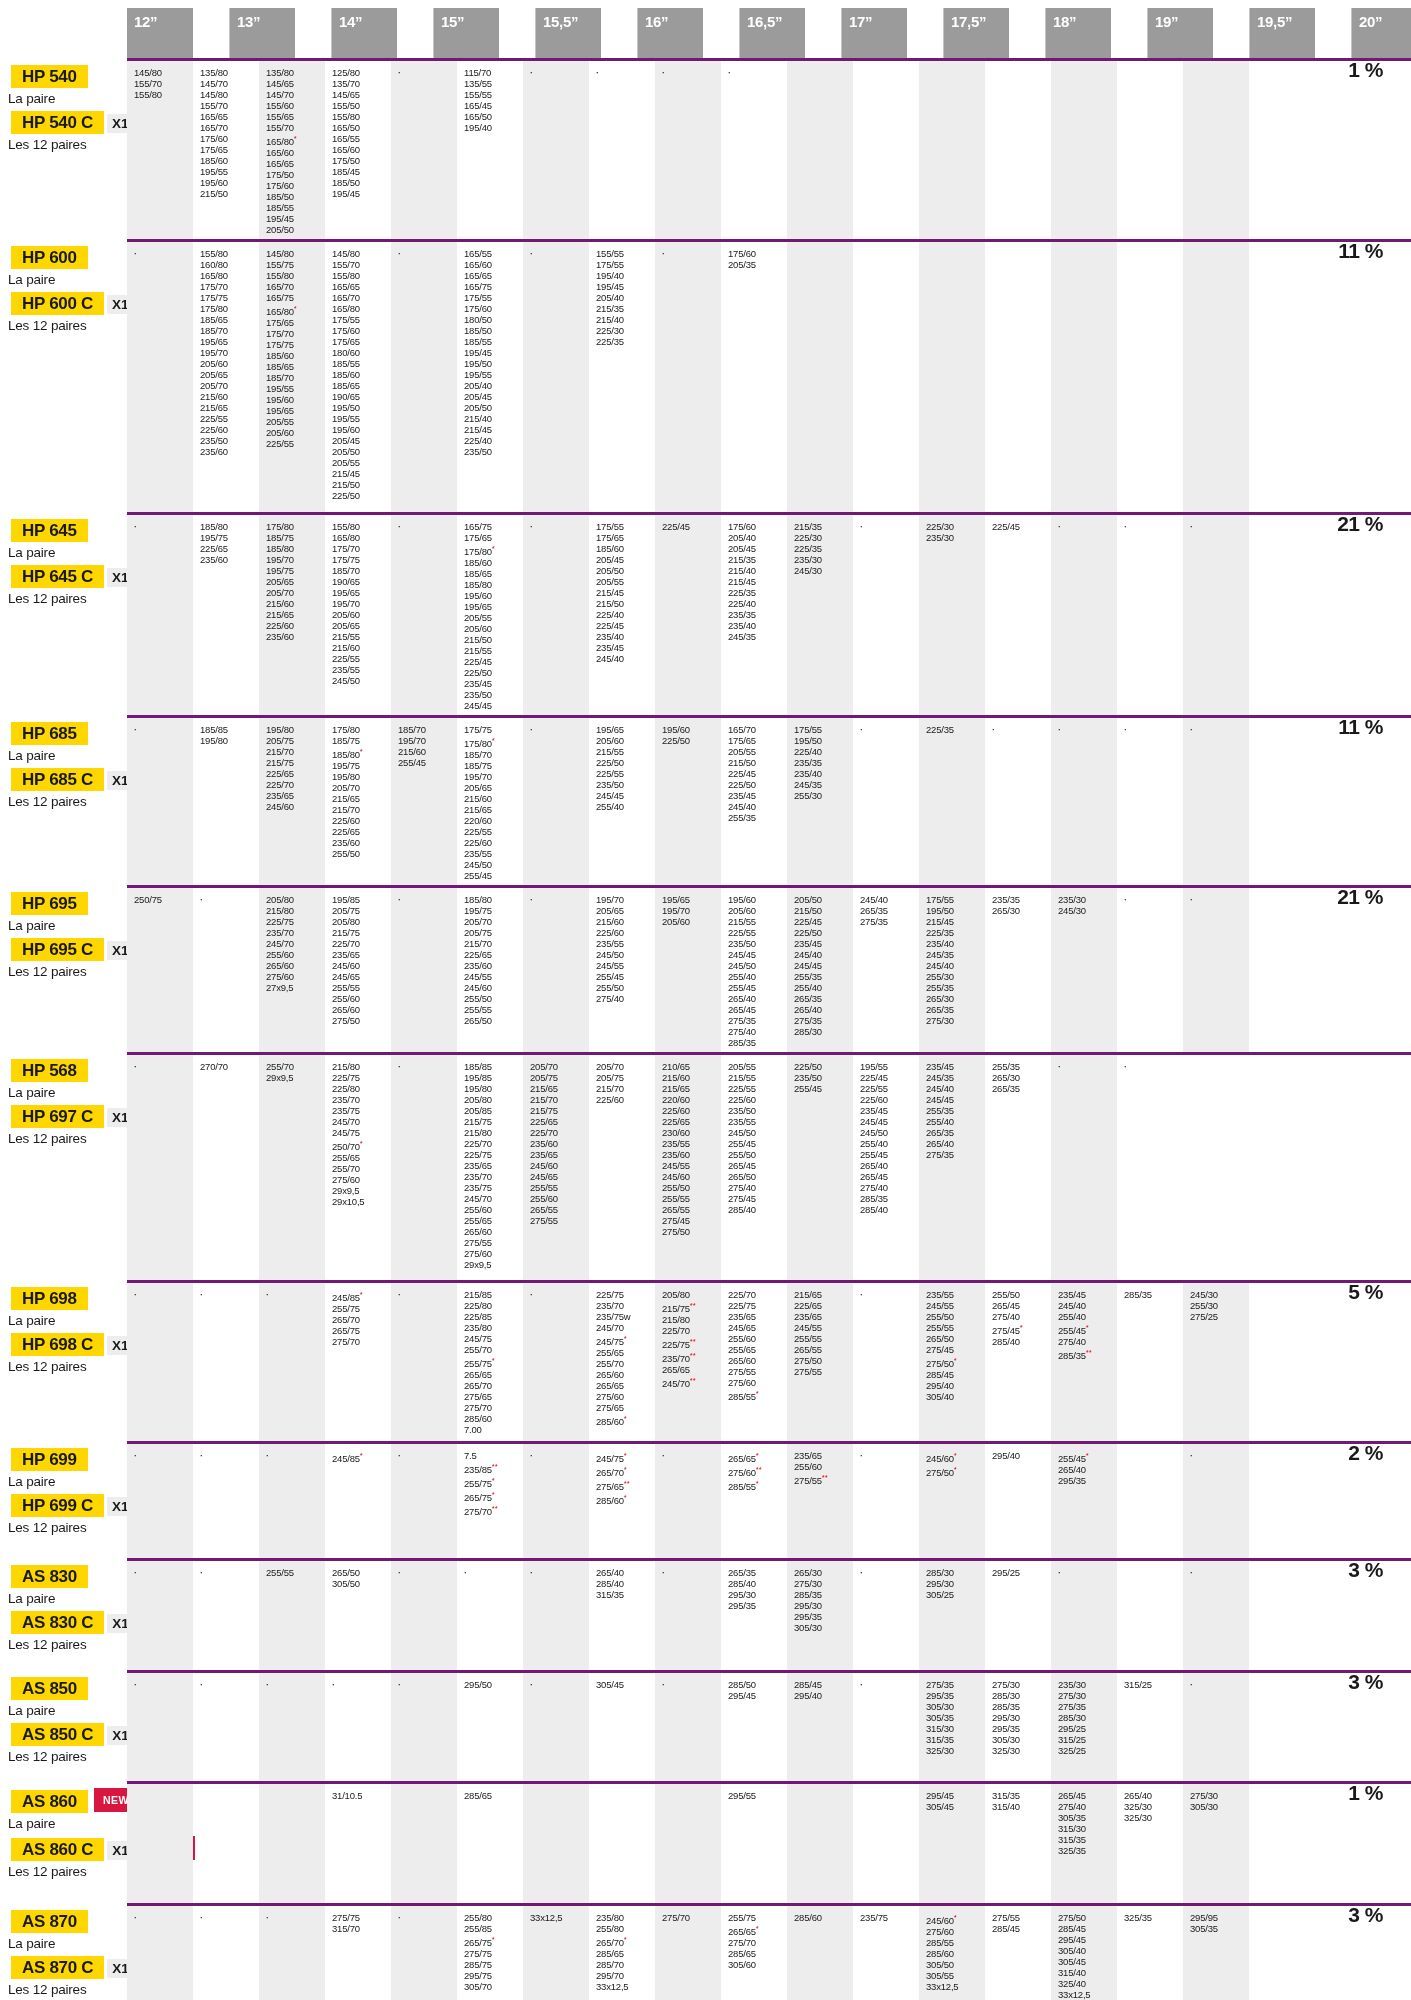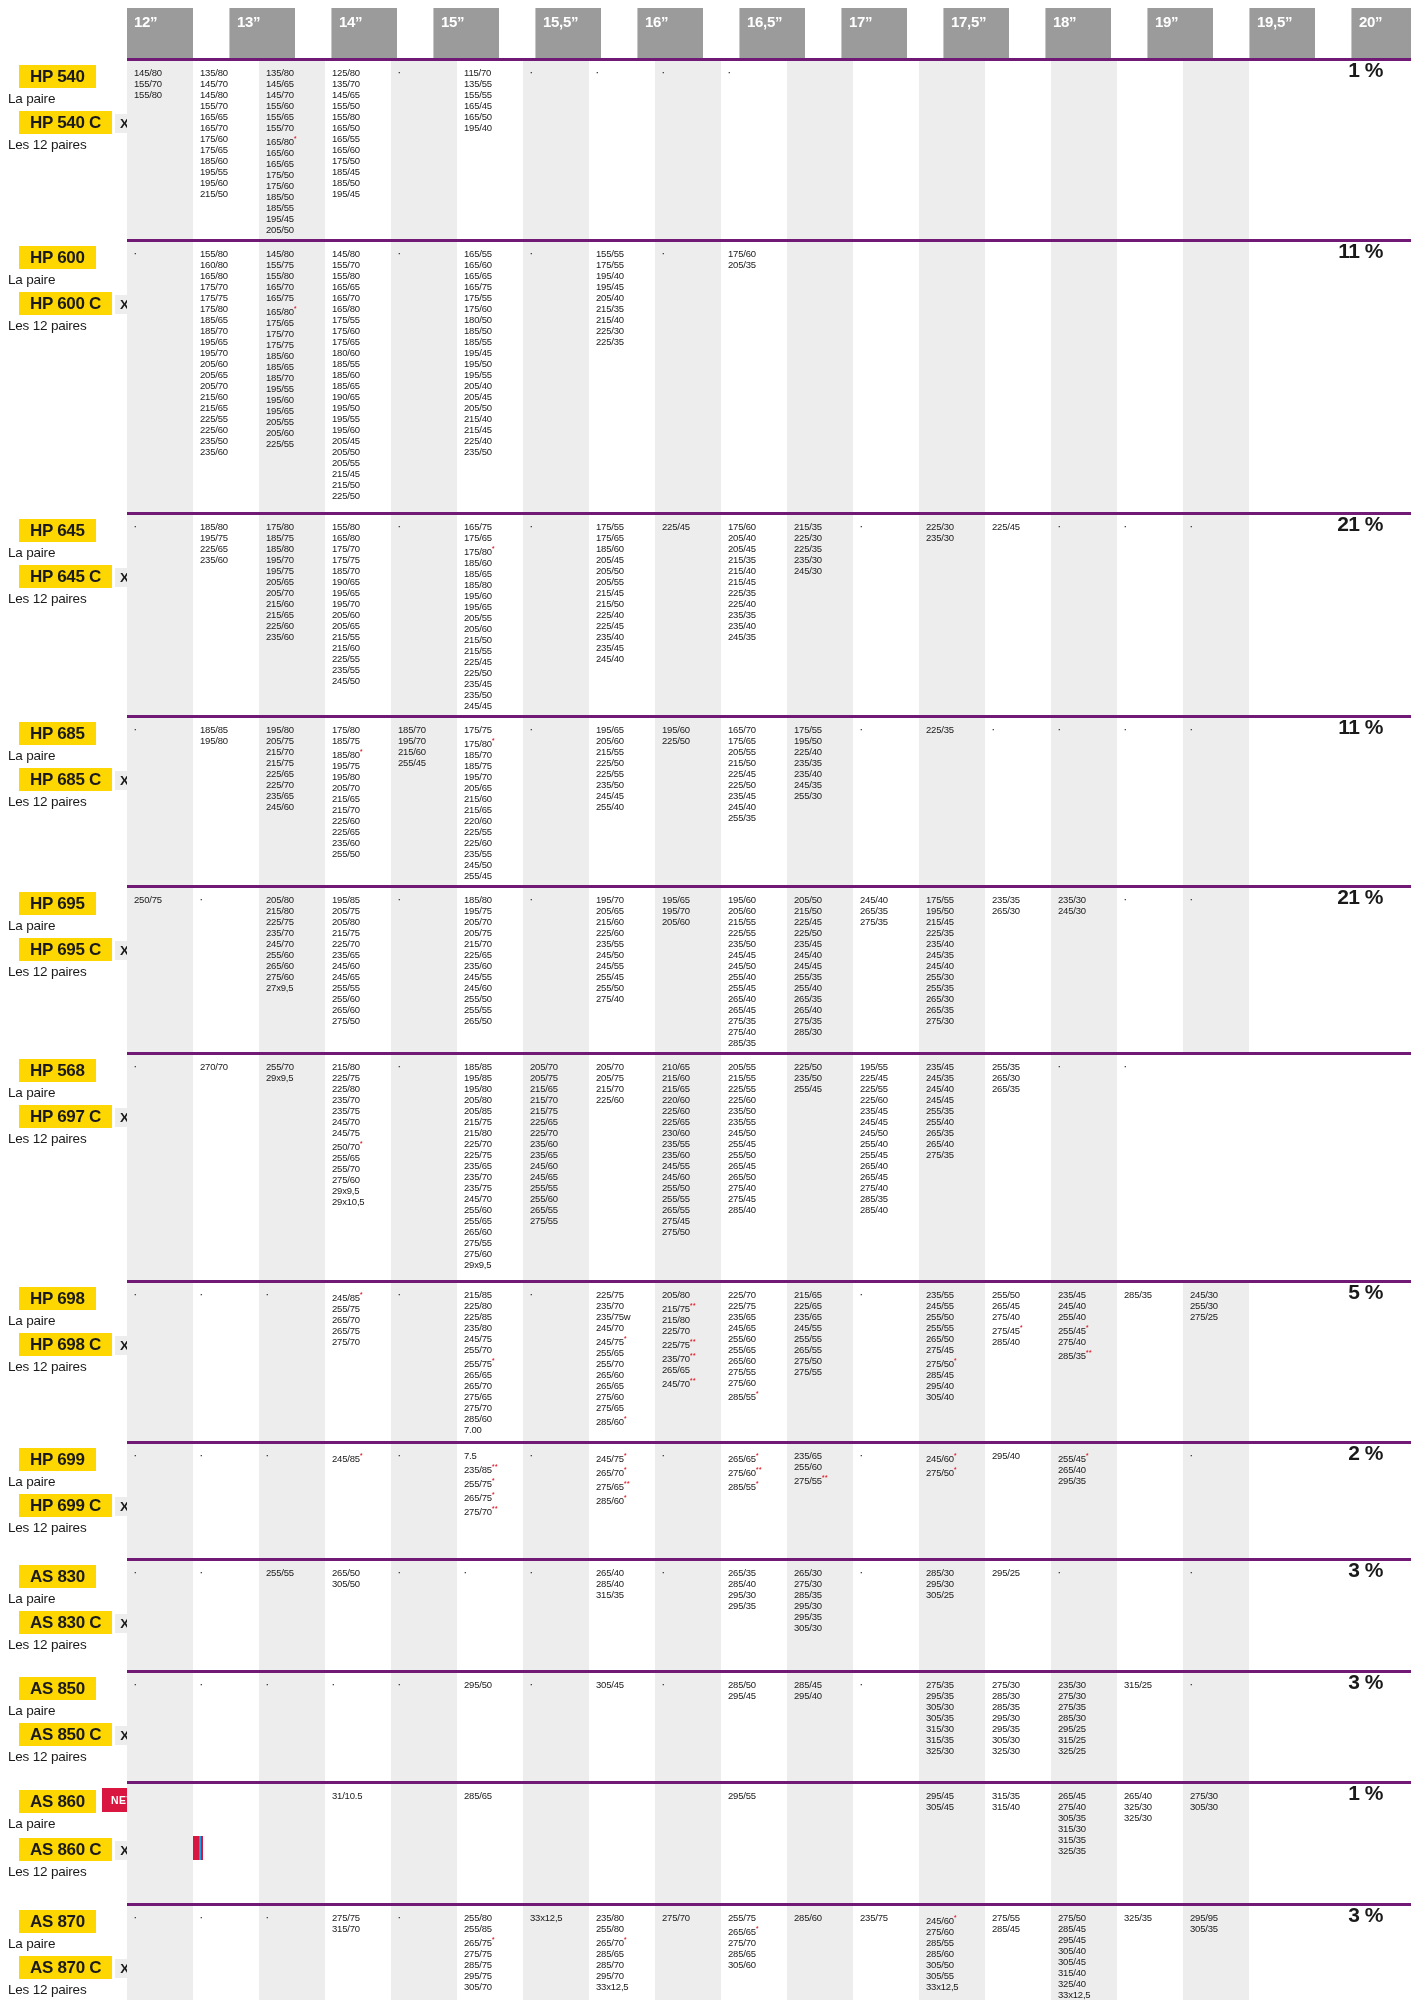--- a/index.html
+++ b/index.html
@@ -10,21 +10,21 @@
   .hcell{background:#9b9b9b;color:#fff;font-weight:bold;font-size:15px;line-height:20px;
          padding:4px 0 4px 7px;border-left:1px solid #c6c6c6;letter-spacing:-0.3px;}
   .hcell:first-child{border-left:none;}
   .hcell.sales-h{background:#fff;color:#000;border-left:none;border-bottom:2px solid #4a4a4a;
                  padding-left:60px;font-size:15.5px;margin-top:20px;}
   
   #rows{width:1411px;}
   .row{display:flex;width:1411px;}
   .row:last-child .cells{border-bottom:1px solid #adadad;}
   .label-col{width:127px;flex:none;padding-top:7px;box-sizing:border-box;}
-  .badge-line{margin-left:19px;white-space:nowrap;}
+  .badge-line{margin-left:11px;white-space:nowrap;}
   .name-badge{background:#ffd700;font-weight:bold;font-size:17px;line-height:21px;
               padding:1px 11px;display:inline-block;letter-spacing:-0.3px;}
   .x12{font-weight:bold;font-size:13.5px;background:#ededed;padding:2px 5px;margin-left:3px;display:inline-block;}
   .new-badge{background:#d8163f;color:#fff;font-weight:bold;font-size:10.5px;letter-spacing:0.5px;
              padding:6px 9px;margin-left:6px;display:inline-block;vertical-align:3px;
              border-right:2px solid #0ea5e9;box-shadow:2px 0 0 #d8163f;}
   .sub{font-size:13.5px;margin:3px 0 5px 8px;letter-spacing:-0.2px;}
   .cells{display:grid;grid-template-columns:repeat(17,66px) 162px;width:1284px;flex:none;
          border-top:3px solid #701a75;box-sizing:border-box;}
   .cell{padding:6px 1px 4px 7px;font-size:9.5px;line-height:11px;letter-spacing:-0.2px;box-sizing:border-box;}

